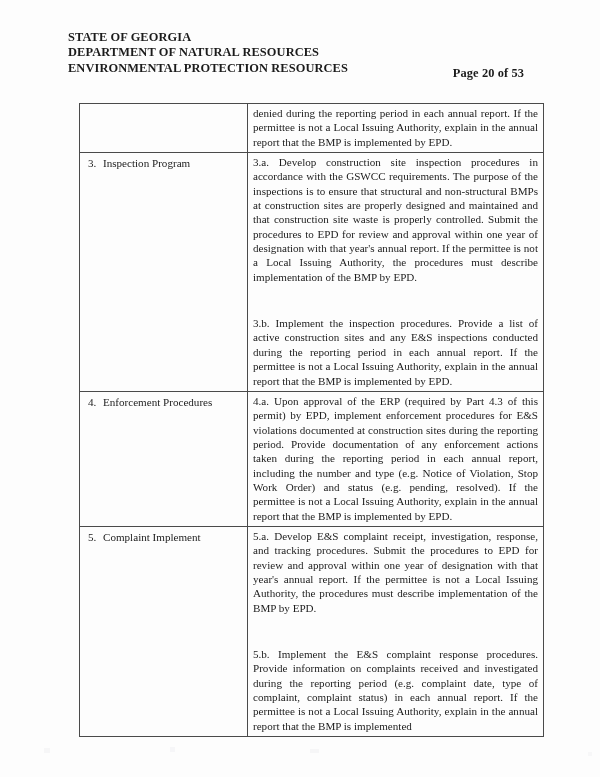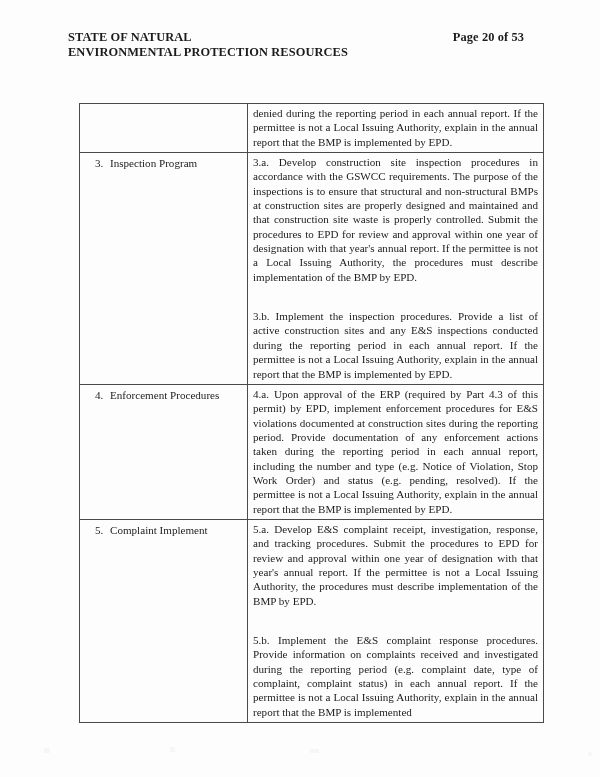--- a/index.html
+++ b/index.html
@@ -35,21 +35,21 @@
     justify-content: space-between;
     align-items: flex-start;
   }
   .header-left, .header-right {
     font-weight: bold;
     font-size: 12.4px;
     line-height: 15.4px;
     letter-spacing: 0.1px;
   }
   .header-left { text-align: left; }
-  .header-right { text-align: right; padding-right: 10px; }
+  .header-right { text-align: right; padding-right: 10px; margin-top: 36px; }
   .header-line { display: block; white-space: nowrap; }
 
   
   .bmp-table {
     position: absolute;
     left: 79px;
     top: 103px;
     width: 442px;
     border-collapse: collapse;
     table-layout: fixed;
@@ -68,28 +68,27 @@
   .col-body {
     width: 285px;
   }
   .cell-para {
     margin: 0;
     text-align: justify;
     text-justify: inter-word;
     hyphens: none;
   }
   .cell-para + .cell-para {
-    margin-top: 25px;
+    margin-top: 32px;
   }
   .label-text {
     display: block;
     white-space: nowrap;
     padding-left: 3px;
     padding-top: 1px;
-    margin-left: 7px;
   }
   .label-num {
     display: inline-block;
     width: 15px;
   }
   .spacer-cell {
     
   }
 
   
@@ -101,21 +100,22 @@
     opacity: 0.55;
   }
 </style>
 </head>
 <body>
 
 <div class="page">
 
   <div class="doc-header">
     <div class="header-left">
-      <span class="header-line">STATE OF NATURAL</span>
+      <span class="header-line">STATE OF GEORGIA</span>
+      <span class="header-line">DEPARTMENT OF NATURAL RESOURCES</span>
       <span class="header-line">ENVIRONMENTAL PROTECTION RESOURCES</span>
     </div>
     <div class="header-right">
       <span class="header-line">Page 20 of 53</span>
     </div>
   </div>
 
   <table class="bmp-table">
     <tbody>
 

